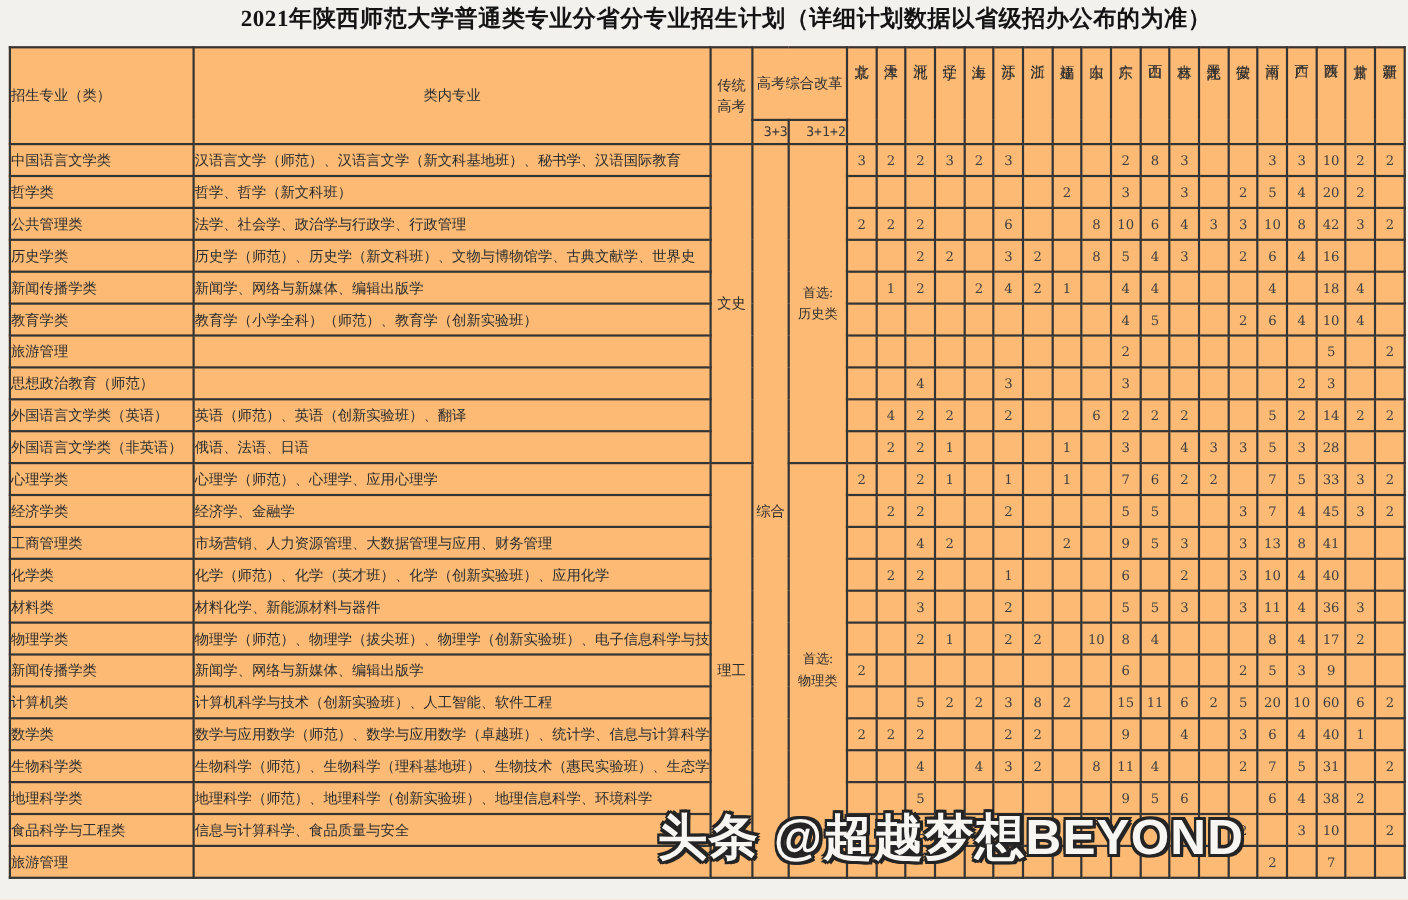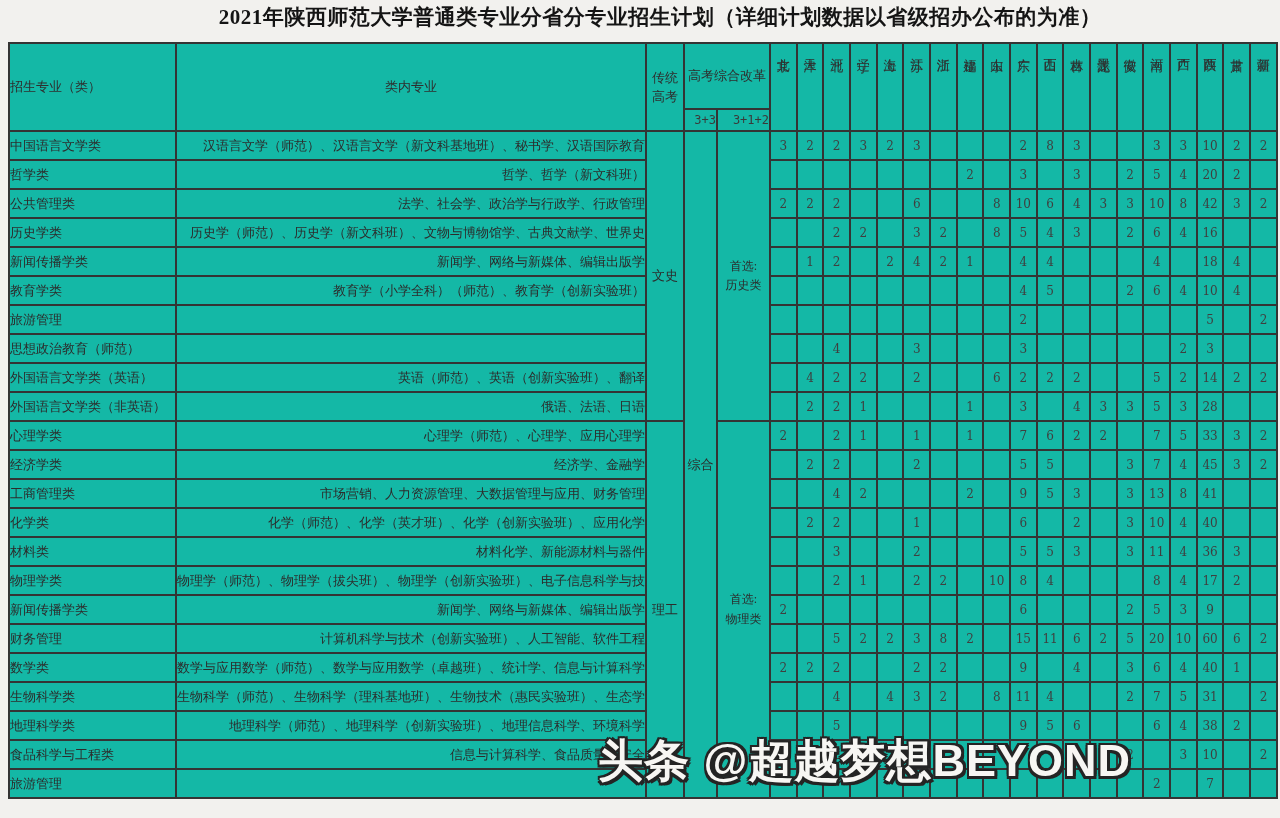--- a/index.html
+++ b/index.html
@@ -20,21 +20,21 @@
     padding-top:3px;
     letter-spacing:0.5px;
     padding-left:20px;
   }
   table.plan{
     position:absolute;
     left:8px; top:42px;
     width:1270px;
     table-layout:fixed;
     border-collapse:collapse;
-    background:#14b8a6;
+    background:#fdba74;
   }
   table.plan th, table.plan td{
     border:2px solid #343434;
     padding:0;
     overflow:hidden;
   }
   table.plan{border:2px solid #161616;}
   thead tr.h1{height:66px;}
   thead tr.h2{height:22px;}
   tbody tr{height:29px;}
@@ -51,21 +51,21 @@
     margin:4px auto 0 auto;
     letter-spacing:1px;
     font-size:13px;
     line-height:1;
   }
   .td-major{
     text-align:left;padding-left:5px;vertical-align:middle;
     font-size:13px;color:#2c2c2c;white-space:nowrap;
   }
   .td-sub{
-    text-align:right;padding-left:6px;vertical-align:middle;
+    text-align:left;padding-left:6px;vertical-align:middle;
     font-size:13px;color:#2c2c2c;white-space:nowrap;font-family:Liberation Mono, monospace;
   }
   .td-trad,.td-33{
     text-align:center;vertical-align:middle;font-size:13px;color:#2c2c2c;
   }
   .td-312{
     text-align:center;vertical-align:middle;font-size:12px;color:#2c2c2c;
     white-space:pre-line;line-height:1.6;
   }
   .td-num{
@@ -566,21 +566,21 @@
         <td class="td-num"></td>
         <td class="td-num"></td>
         <td class="td-num">2</td>
         <td class="td-num">5</td>
         <td class="td-num">3</td>
         <td class="td-num">9</td>
         <td class="td-num"></td>
         <td class="td-num"></td>
       </tr>
       <tr>
-        <td class="td-major">财务管理</td>
+        <td class="td-major">计算机类</td>
         <td class="td-sub">计算机科学与技术（创新实验班）、人工智能、软件工程</td>
         <td class="td-num"></td>
         <td class="td-num"></td>
         <td class="td-num">5</td>
         <td class="td-num">2</td>
         <td class="td-num">2</td>
         <td class="td-num">3</td>
         <td class="td-num">8</td>
         <td class="td-num">2</td>
         <td class="td-num"></td>

